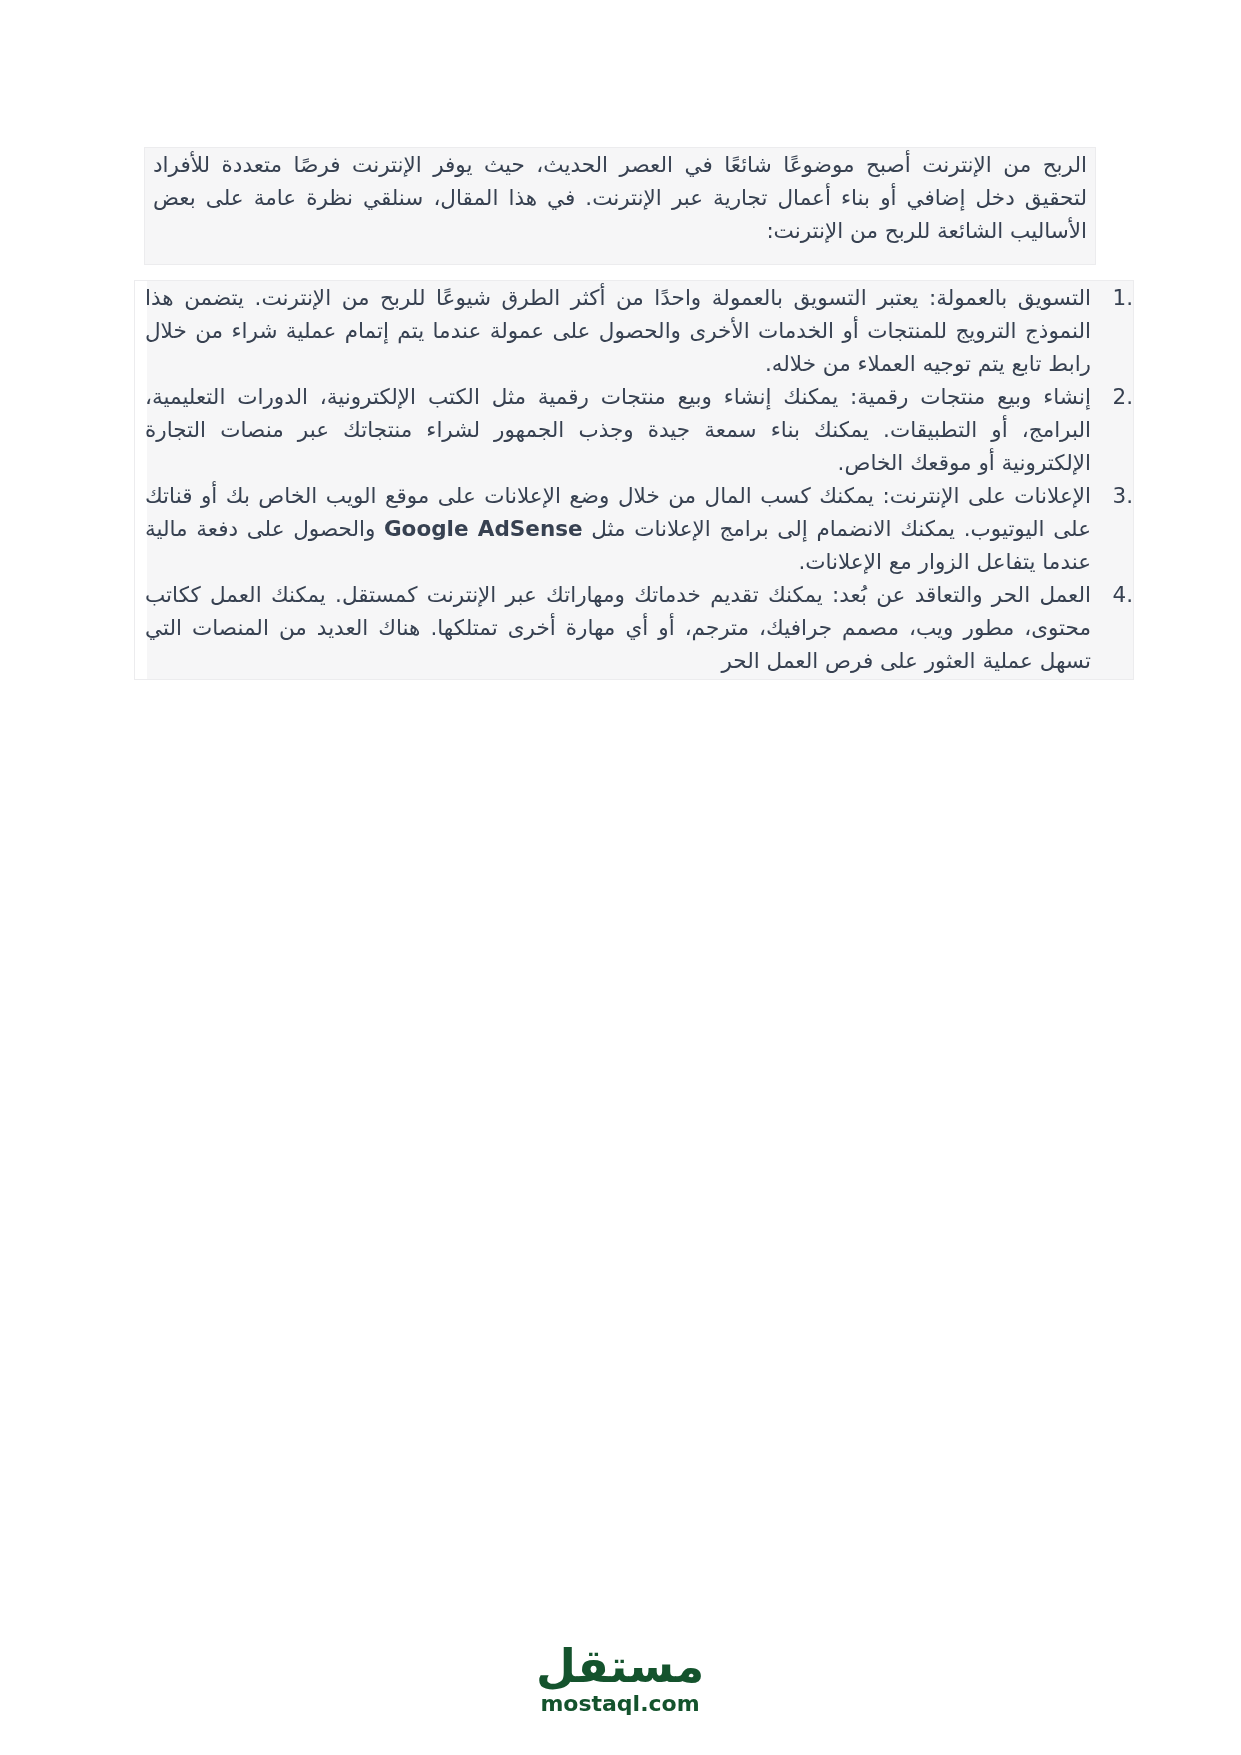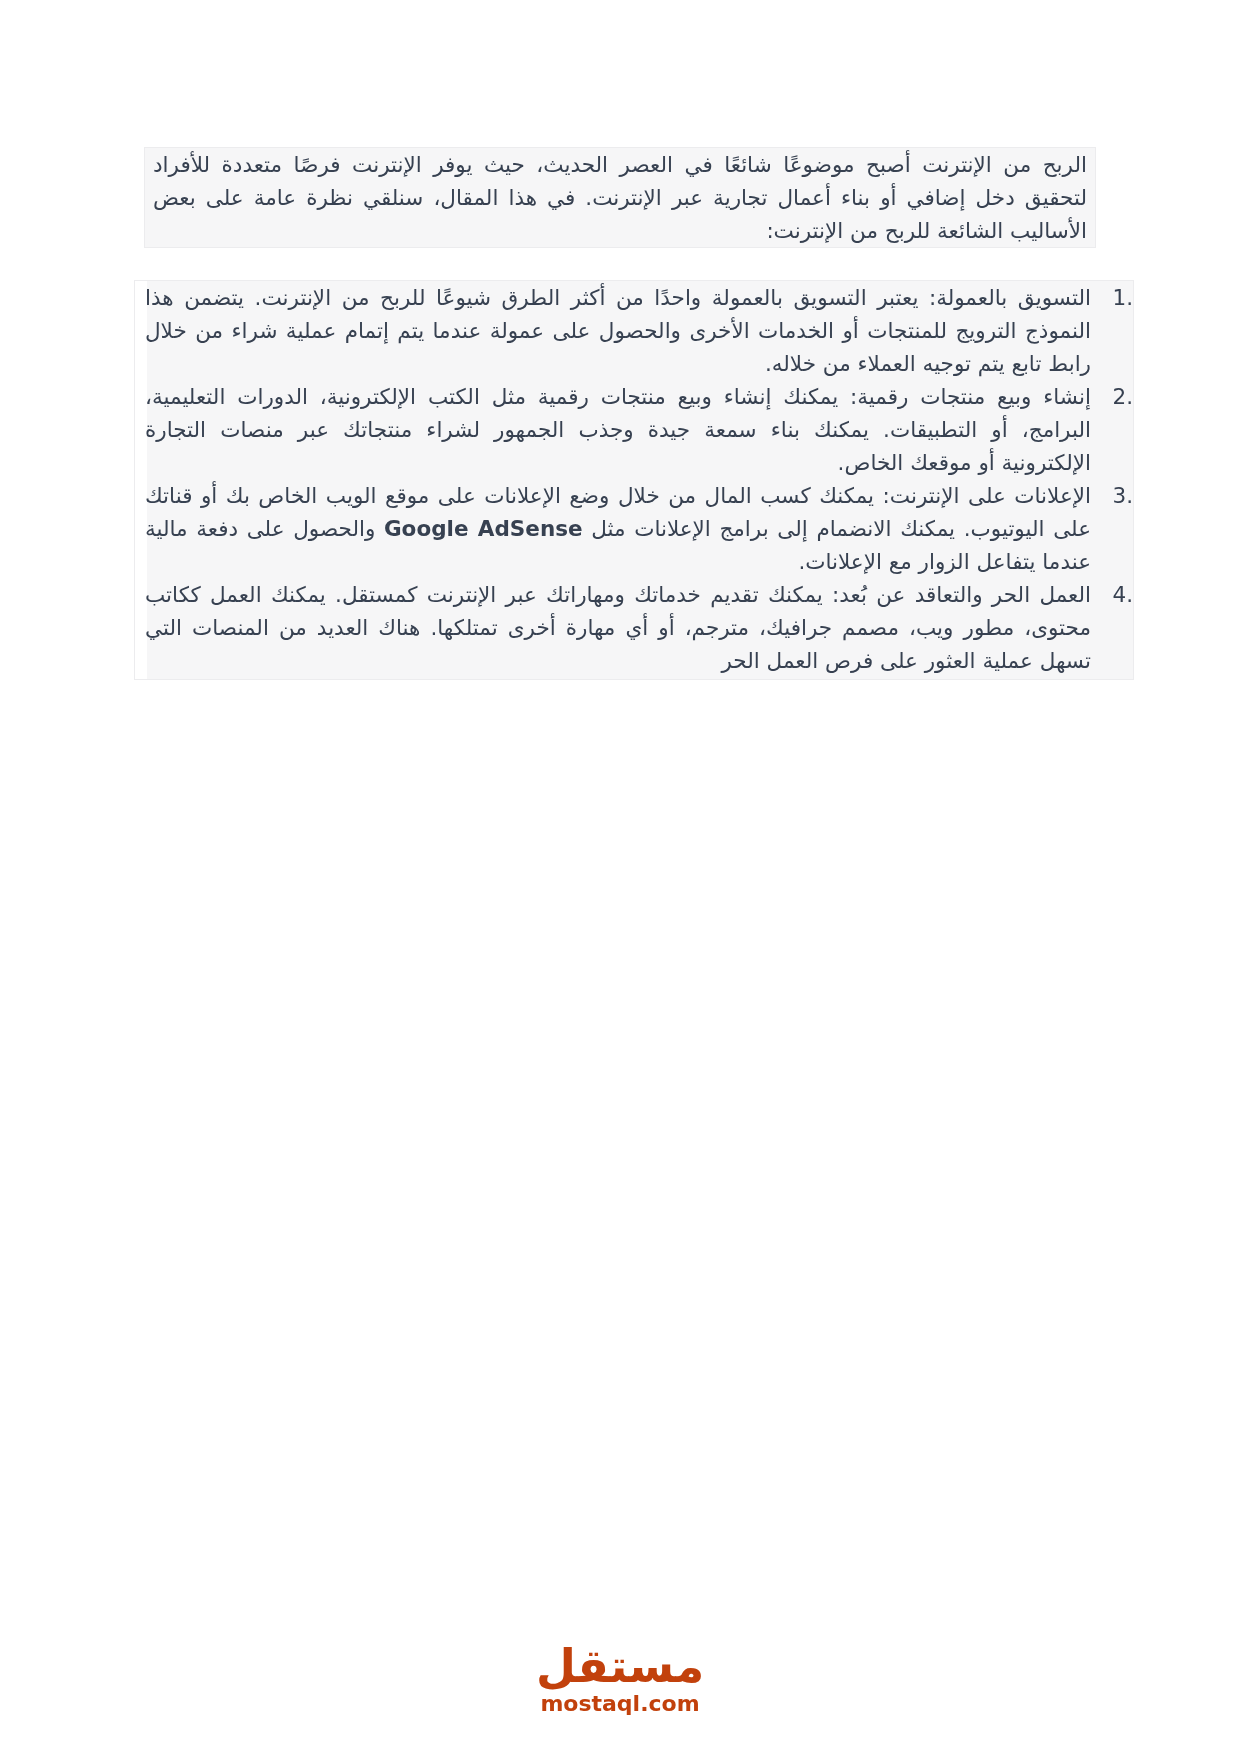--- a/index.html
+++ b/index.html
@@ -1,21 +1,21 @@
 <!DOCTYPE html>
 <html><head>
   <meta charset="utf-8">
   <style>
     html, body { margin: 0; padding: 0; }
     body {
       width: 1241px; height: 1755px; background: #ffffff; position: relative;
       font-family: "DejaVu Sans", sans-serif; color: #374151; overflow: hidden;
     }
     .para-box {
-      position: absolute; left: 144px; top: 147px; width: 952px; height: 101px;
+      position: absolute; left: 144px; top: 147px; width: 952px; height: 118px;
       background: #f6f6f7; border: 1px solid #ececee; box-sizing: border-box;
       direction: rtl; padding: 0 8px 0 8px;
     }
     .para-box p {
       margin: 0; font-size: 21.5px; line-height: 33px; text-align: justify;
       text-align-last: right; padding-top: 0px;
     }
     .list-box {
       position: absolute; left: 134px; top: 280px; width: 1000px; height: 400px;
       background: linear-gradient(to right, #ffffff 0, #ffffff 12px, #f6f6f7 12px);
@@ -28,21 +28,21 @@
       position: relative; padding-right: 42px; padding-left: 10px;
       font-size: 21.5px; line-height: 33px; text-align: justify; text-align-last: right;
     }
     .num {
       position: absolute; right: 0px; top: 0; width: 38px; text-align: left;
       direction: ltr; unicode-bidi: isolate;
     }
     .latin { unicode-bidi: isolate; direction: ltr; font-weight: bold; }
     .watermark {
       position: absolute; left: 530px; top: 1640px; width: 180px; text-align: center;
-      color: #c2410c; font-family: "DejaVu Sans", sans-serif;
+      color: #14532d; font-family: "DejaVu Sans", sans-serif;
     }
     .wm-ar { font-size: 46px; font-weight: bold; line-height: 52px; direction: rtl; }
     .wm-en { font-size: 22px; font-weight: bold; line-height: 24px; }
   </style>
 </head>
 <body>
 
 <div class="para-box">
   <p>الربح من الإنترنت أصبح موضوعًا شائعًا في العصر الحديث، حيث يوفر الإنترنت فرصًا متعددة للأفراد لتحقيق دخل إضافي أو بناء أعمال تجارية عبر الإنترنت. في هذا المقال، سنلقي نظرة عامة على بعض الأساليب الشائعة للربح من الإنترنت:</p>
 </div>

